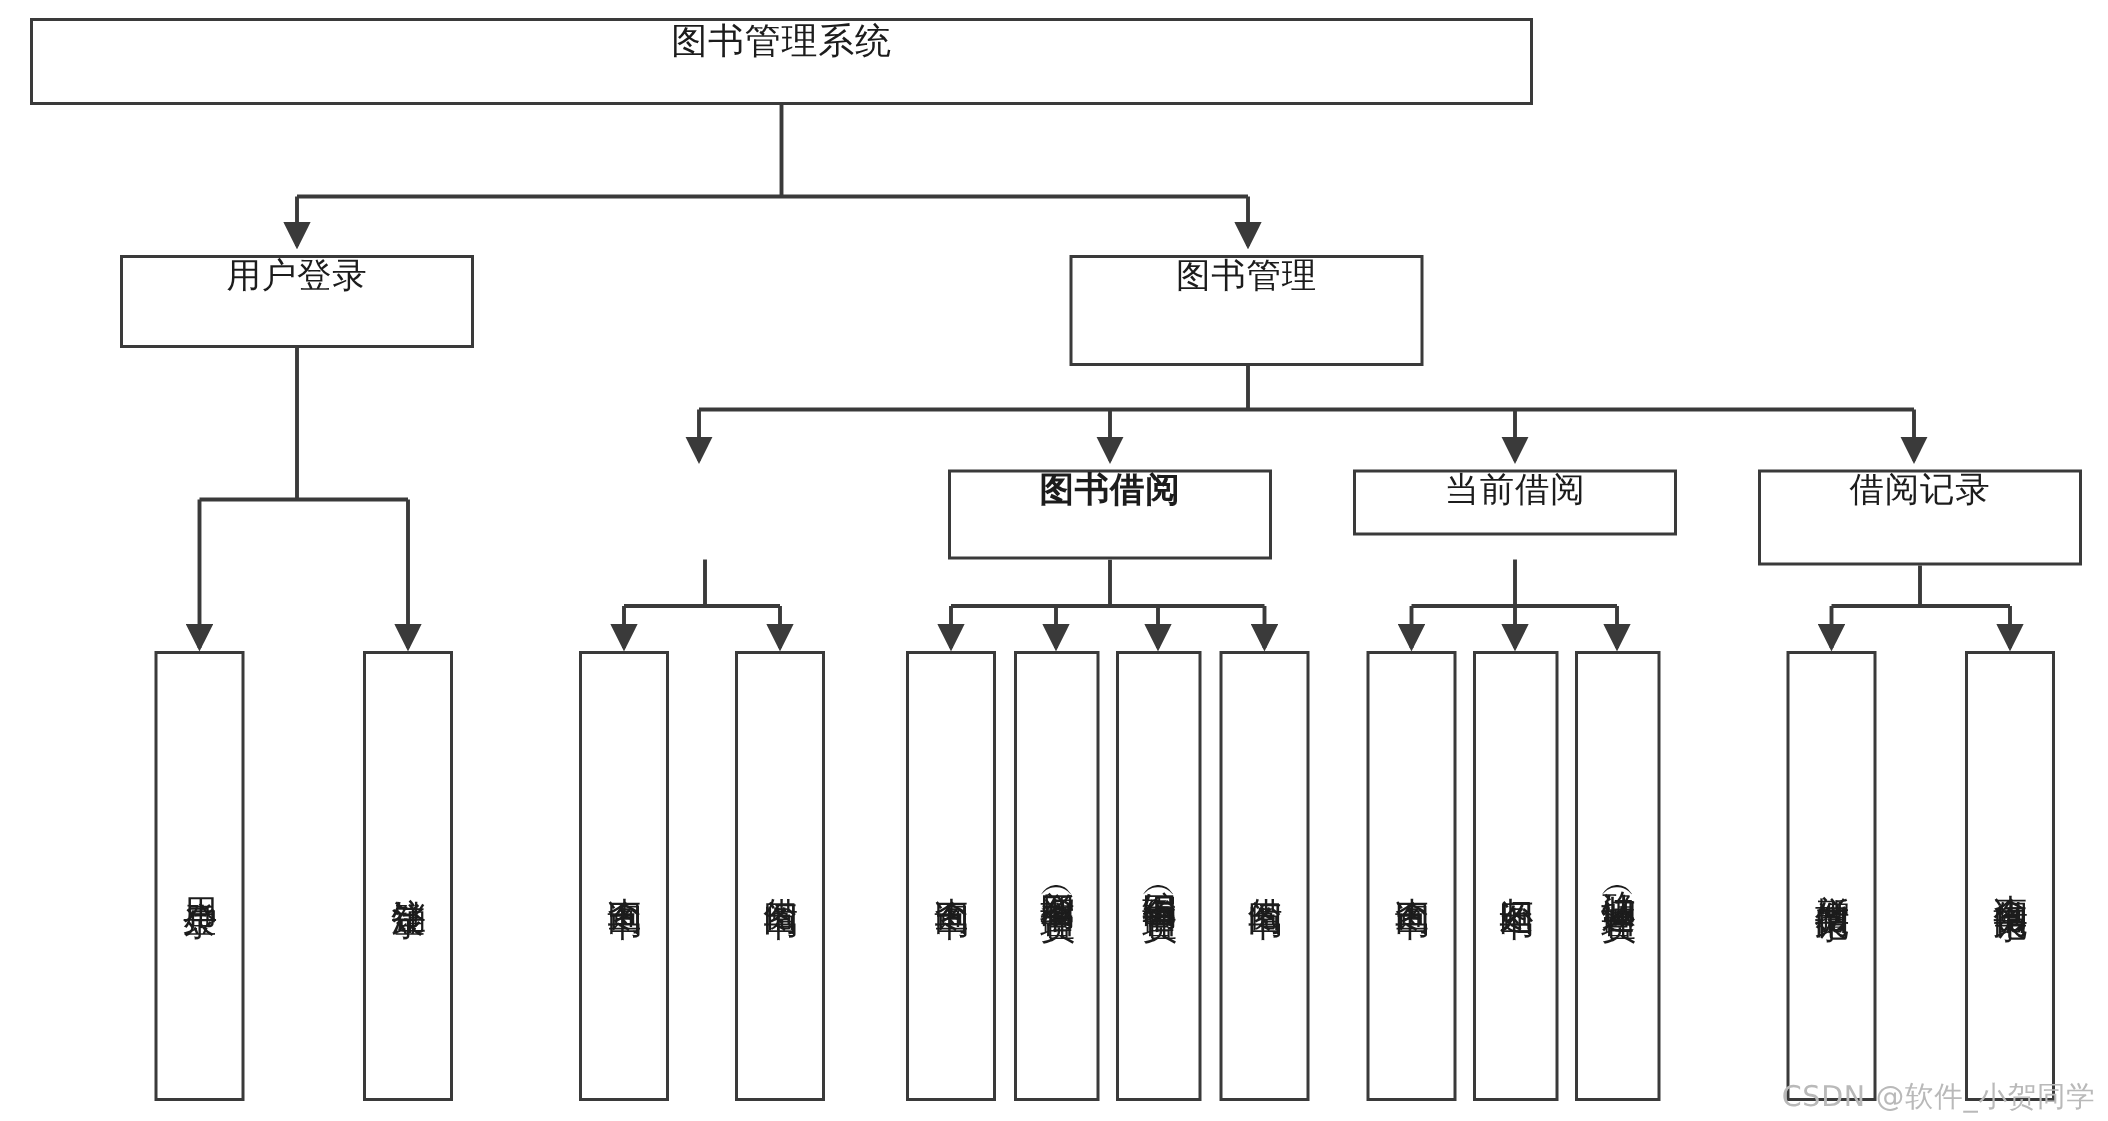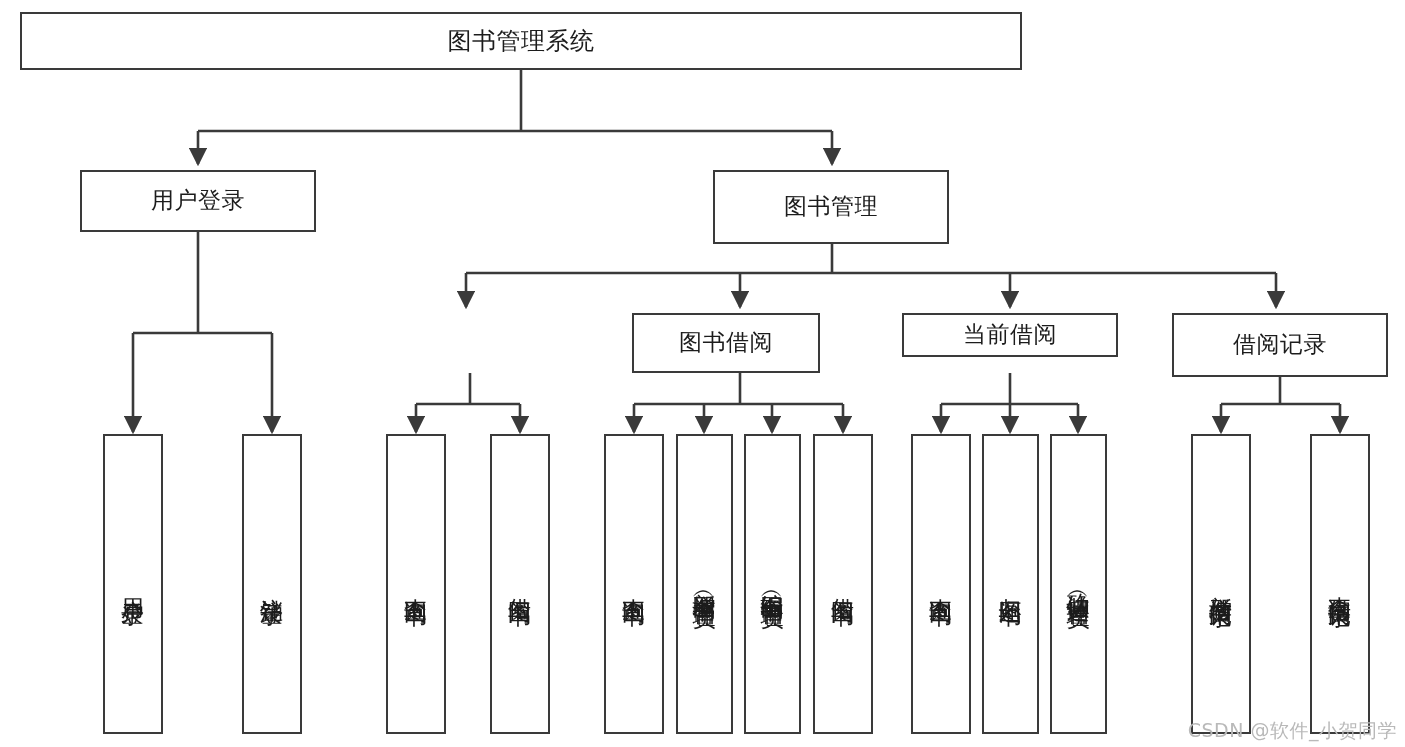--- a/index.html
+++ b/index.html
@@ -25,21 +25,20 @@
     width: 1405px;
     height: 747px;
     pointer-events: none;
   }
   .node {
     position: absolute;
     box-sizing: border-box;
     background: #ffffff;
     border: 2.5px solid #3a3a3a;
     display: flex;
-    align-items: center;
     justify-content: center;
     z-index: 2;
   }
   .node .label {
     color: #1c1c1c;
     letter-spacing: 0.5px;
     white-space: nowrap;
   }
   
   .node.h .label {
@@ -133,21 +132,21 @@
     <span class="label">图书管理系统</span>
   </div>
 
   <div class="node h" style="left:80px; top:170px; width:236px; height:62px;">
     <span class="label">用户登录</span>
   </div>
   <div class="node h" style="left:713px; top:170px; width:236px; height:74px;">
     <span class="label">图书管理</span>
   </div>
 
-  <div class="node h" style="left:632px; top:313px; width:188px; height:60px;">
+  <div class="node h" style="left:632px; top:313px; width:216px; height:60px;font-weight:bold;">
     <span class="label">图书借阅</span>
   </div>
   <div class="node h" style="left:902px; top:313px; width:216px; height:44px;">
     <span class="label">当前借阅</span>
   </div>
   <div class="node h" style="left:1172px; top:313px; width:216px; height:64px;">
     <span class="label">借阅记录</span>
   </div>
 
   <div class="node v" style="left:103px; top:434px; width:60px; height:300px;">

